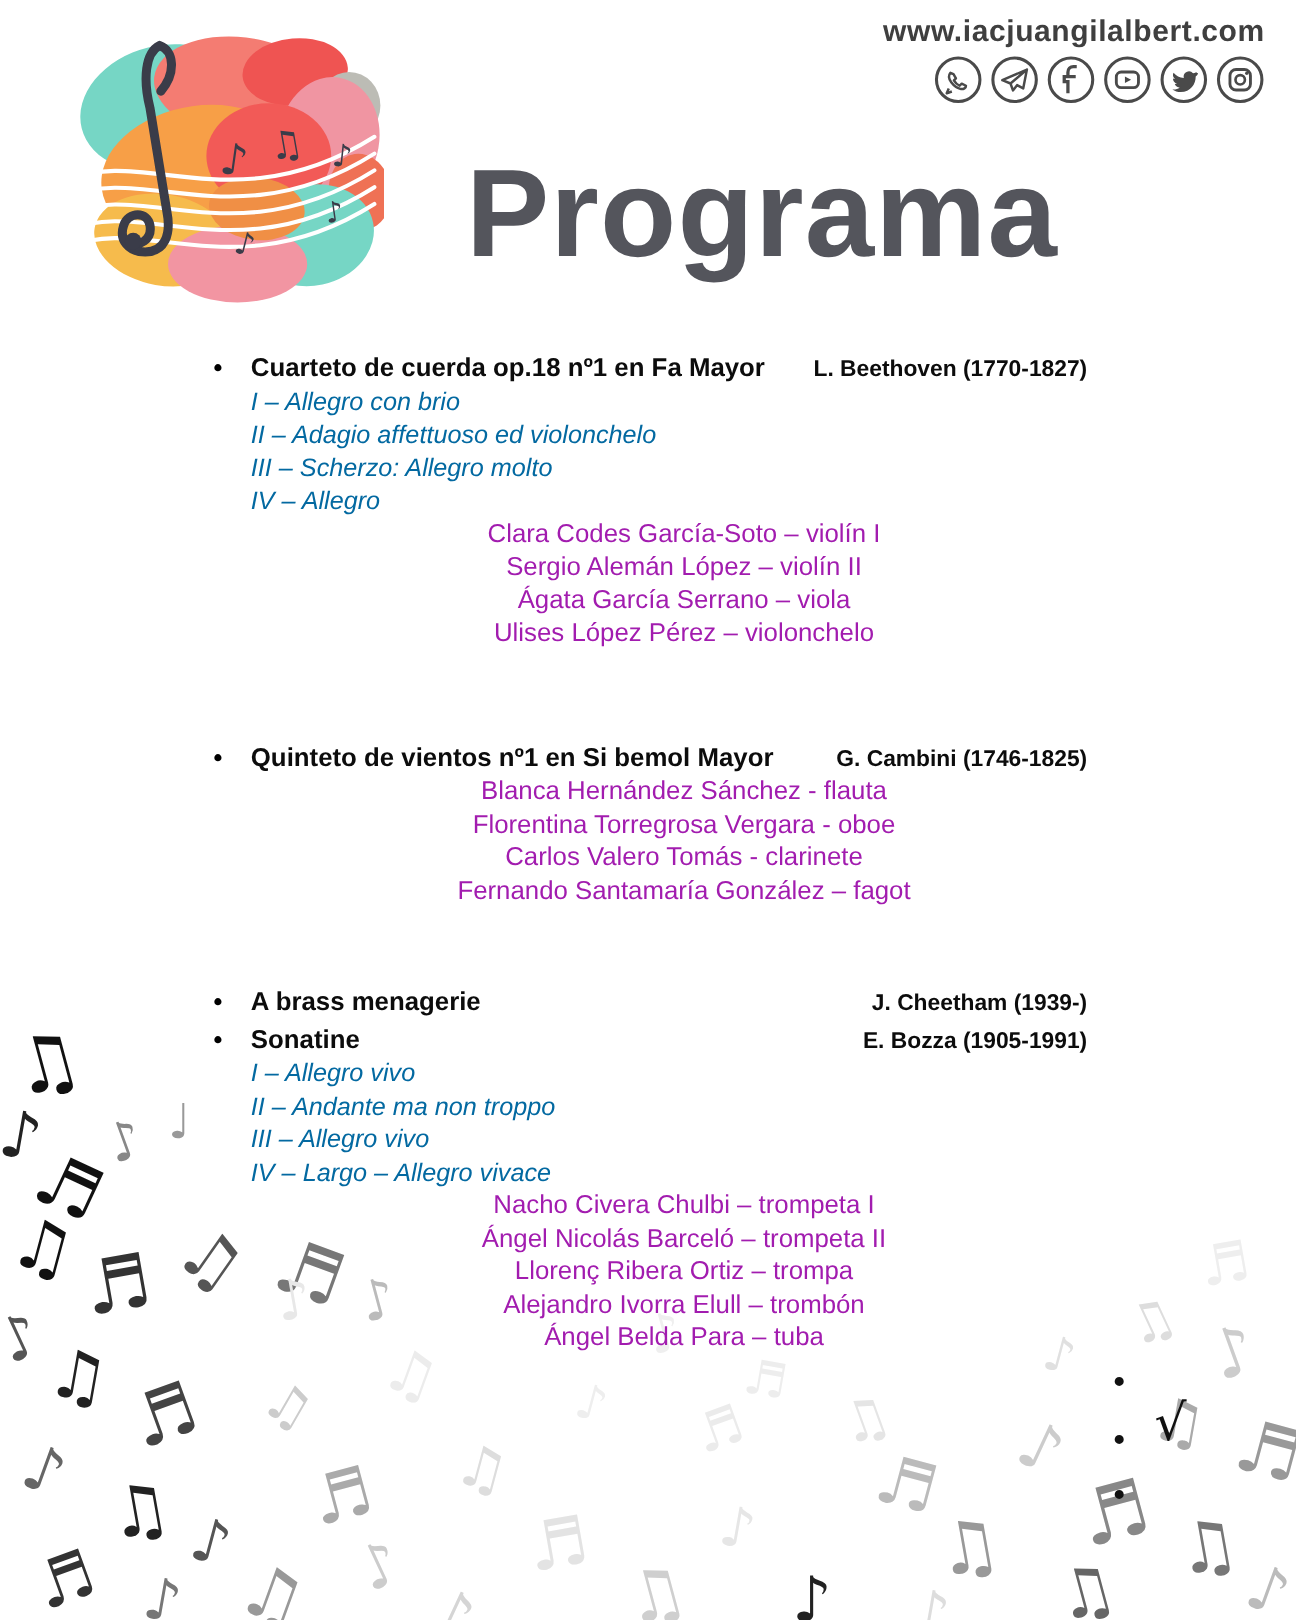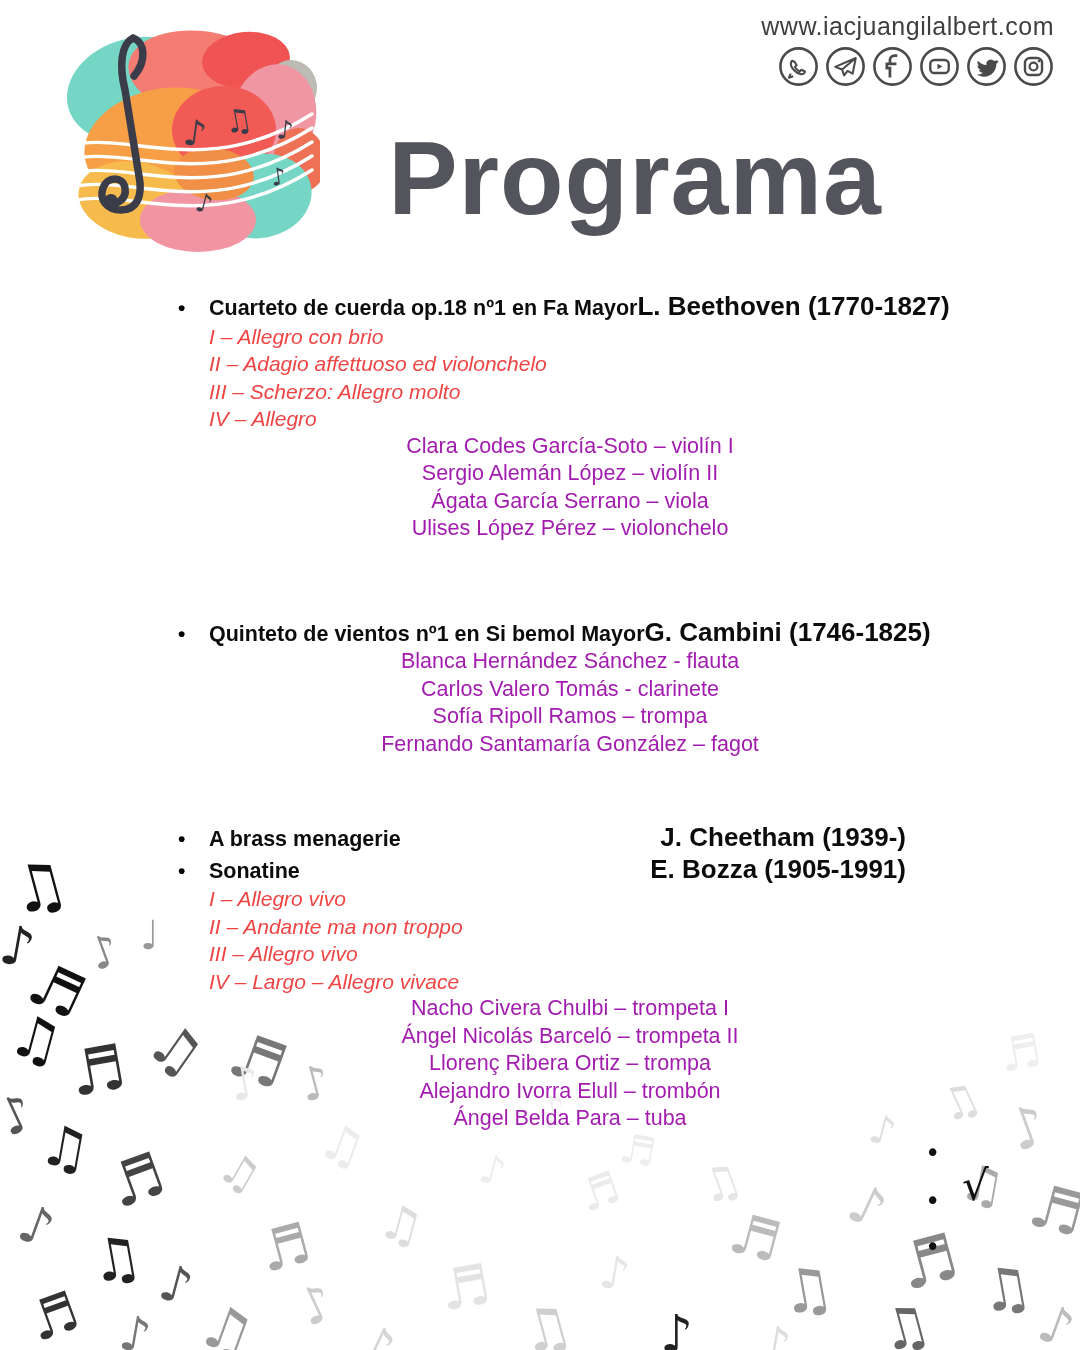--- a/index.html
+++ b/index.html
@@ -4,42 +4,42 @@
 <style>
   * { margin:0; padding:0; box-sizing:border-box; }
   html,body { background:#888; }
   body { font-family:"Liberation Sans","DejaVu Sans",sans-serif; }
   .page {
     position:relative; width:1080px; height:1350px; margin:0 auto;
     background:#ffffff; overflow:hidden;
   }
 
   
-  .site-info { position:absolute; top:12px; right:26px; text-align:center; z-index:5; }
+  .site-info { position:absolute; top:12px; right:26px; text-align:center; z-index:5;font-weight:bold; }
   .website { font-size:25px; color:#3f3f3f; letter-spacing:0.5px; }
   .social-icons { display:flex; justify-content:flex-end; gap:6px; margin-top:5px; }
   .social-icons svg { width:41px; height:41px; display:block; }
 
   .logo { position:absolute; top:18px; left:48px; width:272px; height:244px; z-index:4; }
 
   .page-title {
     position:absolute; top:126px; left:350px; width:570px;
     text-align:center; font-size:104px; font-weight:bold;
     color:#54555c; letter-spacing:1px; z-index:5; line-height:1;
   }
 
   
   .program { position:absolute; top:293px; left:178px; width:728px; z-index:6; color:#111; }
   .program-block { }
   .phead { display:flex; align-items:baseline; line-height:27.5px; }
   .bullet { width:31px; font-size:21px; font-weight:bold; color:#000; flex:0 0 31px; }
   .piece-title { font-size:21.5px; font-weight:bold; color:#0c0c0c; white-space:nowrap; }
-  .composer { margin-left:auto; font-size:26px; font-weight:bold; color:#0c0c0c; white-space:nowrap; }
+  .composer { margin-left:auto; font-size:19px; font-weight:bold; color:#0c0c0c; white-space:nowrap; }
   .movements { padding-left:31px; }
-  .movement { font-size:21px; font-style:italic; line-height:27.5px; color:#ef4444; }
+  .movement { font-size:21px; font-style:italic; line-height:27.5px; color:#0369a1; }
   .performers { width:100%; text-align:center; transform:translateX(28px); }
   .performer { font-size:21.5px; line-height:27.5px; color:#a21caf; }
 
   .program-block:nth-child(1) { margin-bottom:76px; }
   .program-block:nth-child(2) { margin-bottom:66px; }
   .program-block:nth-child(3) { margin-bottom:2px; }
 
   
   .decor-layer { position:absolute; inset:0; z-index:1; pointer-events:none; }
   .note {
@@ -206,22 +206,22 @@
     </div>
 
     <div class="program-block">
       <div class="phead">
         <span class="bullet">•</span>
         <span class="piece-title">Quinteto de vientos nº1 en Si bemol Mayor</span>
         <span class="composer">G. Cambini (1746-1825)</span>
       </div>
       <div class="performers">
           <div class="performer">Blanca Hernández Sánchez - flauta</div>
+          <div class="performer">Florentina Torregrosa Vergara - oboe</div>
           <div class="performer">Carlos Valero Tomás - clarinete</div>
-          <div class="performer">Sofía Ripoll Ramos – trompa</div>
           <div class="performer">Fernando Santamaría González – fagot</div>
         </div>
     </div>
 
     <div class="program-block">
       <div class="phead">
         <span class="bullet">•</span>
         <span class="piece-title">A brass menagerie</span>
         <span class="composer">J. Cheetham (1939-)</span>
       </div>

